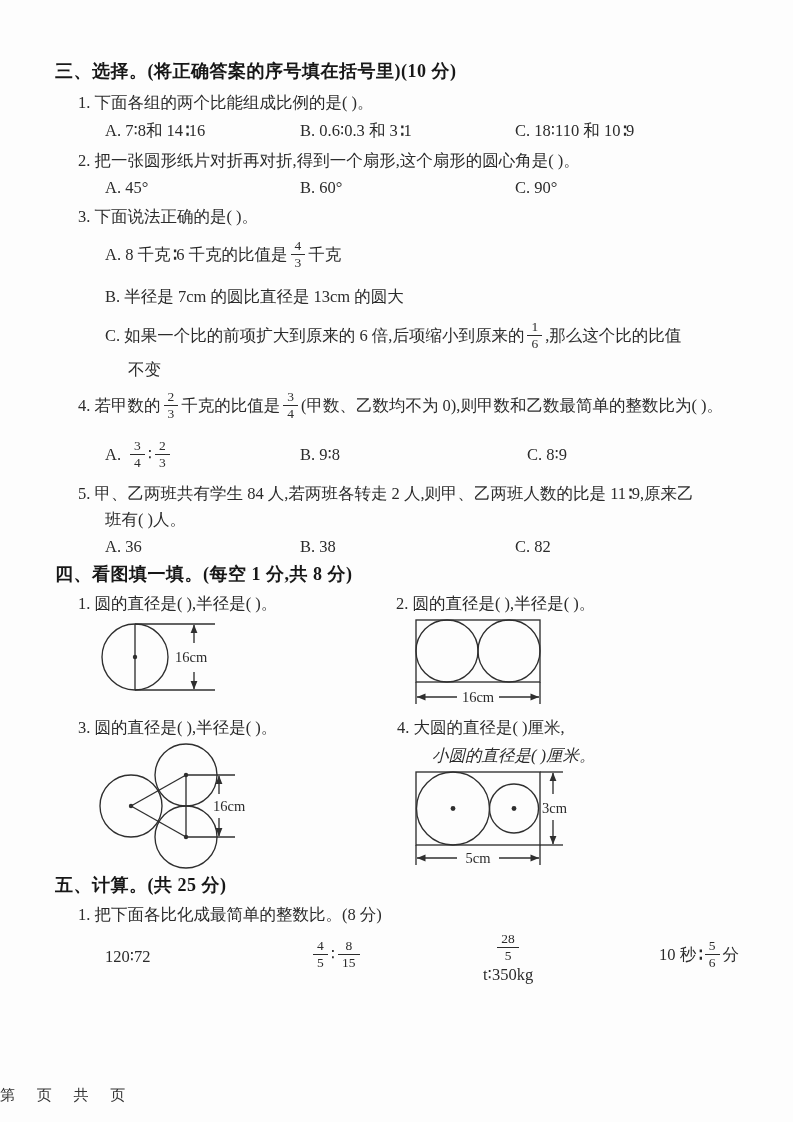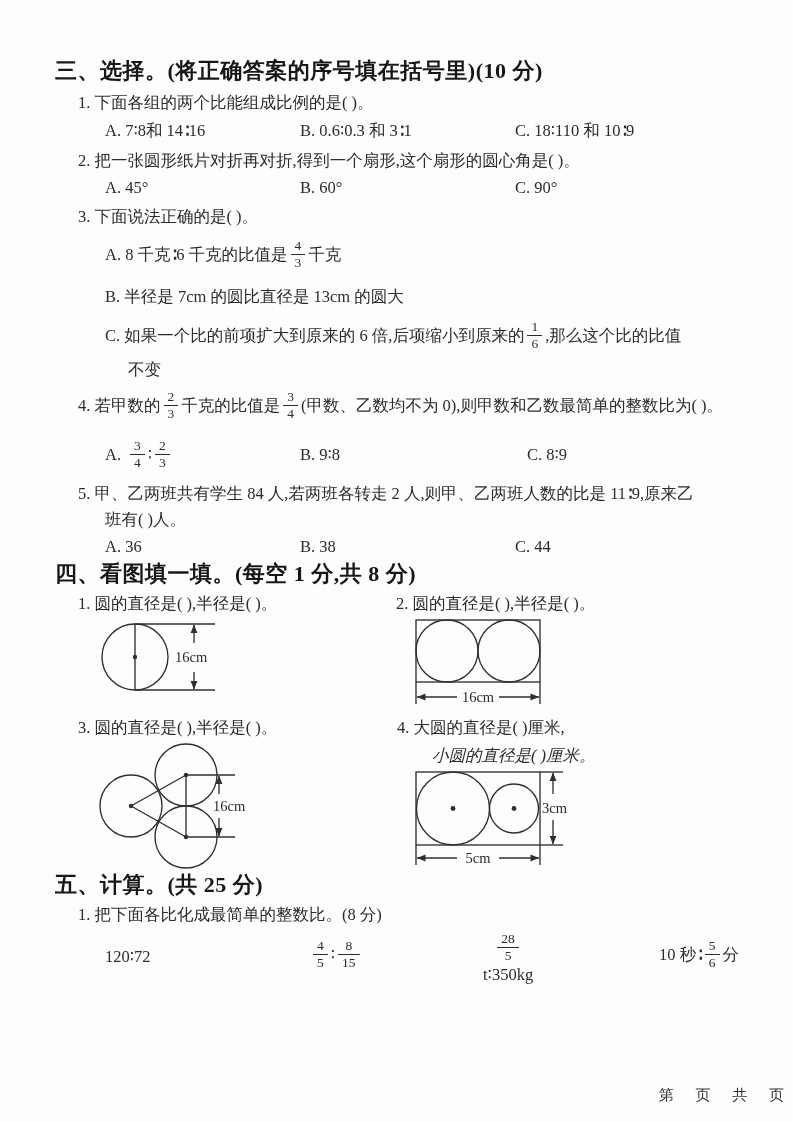--- a/index.html
+++ b/index.html
@@ -4,34 +4,34 @@
 <style>
   html,body { margin:0; padding:0; }
   body {
     width:793px; height:1122px;
     background:#ffffff;
     font-family:"Liberation Serif","DejaVu Serif",serif;
     color:#2b2b2b;
   }
   .sheet { position:relative; width:793px; height:1122px; background:#fdfdfd; overflow:hidden; }
   .t { position:absolute; white-space:nowrap; font-size:16.5px; line-height:22px; }
-  .hd { font-weight:bold; font-size:22px; color:#171717; letter-spacing:0.5px; }
+  .hd { font-weight:bold; font-size:18px; color:#171717; letter-spacing:0.5px; }
   .opts { position:absolute; left:105px; display:flex; white-space:nowrap; font-size:16.5px; }
   .opts .o1 { width:195px; } .opts .o2 { width:215px; }
   .fline { display:flex; align-items:center; height:46px; }
   .frac { display:inline-block; vertical-align:middle; text-align:center;
           font-size:13.5px; line-height:1.15; margin:0 3px; position:relative; top:-1px; }
   .frac .fn { display:block; border-bottom:1.3px solid #2b2b2b; padding:0 4px 0 4px; }
   .frac .fd { display:block; padding:0 4px; }
   .lbl { margin-right:6px; }
   svg { position:absolute; overflow:visible; }
   .stroke { stroke:#2f2f2f; stroke-width:1.35; fill:none; }
   .fill { fill:#2f2f2f; stroke:none; }
   .svgtxt { font-family:"Liberation Serif","DejaVu Serif",serif; font-size:14.5px; fill:#2b2b2b; }
-  .footer { position:absolute; left:0; right:0; text-align:right; font-size:15px; letter-spacing:9px; color:#333;padding-left:26px; }
+  .footer { position:absolute; left:0; right:0; text-align:left; font-size:15px; letter-spacing:9px; color:#333; }
 </style>
 </head>
 <body>
 
 <div class="sheet">
 
   <div class="t hd" style="left:55px; top:60px;">三、选择。(将正确答案的序号填在括号里)(10 分)</div>
 
   <div class="t" style="left:78px; top:92px;">1. 下面各组的两个比能组成比例的是(      )。</div>
   <div class="opts" style="top:120px;">
@@ -99,21 +99,21 @@
     </span>
     <span class="o2" style="align-self:center;">B. 9∶8</span>
     <span class="o3" style="align-self:center;margin-left:12px;">C. 8∶9</span>
   </div>
 
   <div class="t" style="left:78px; top:483px;">5. 甲、乙两班共有学生 84 人,若两班各转走 2 人,则甲、乙两班人数的比是 11∶9,原来乙</div>
   <div class="t" style="left:105px; top:509px;">班有(      )人。</div>
   <div class="opts" style="top:537px;">
     <span class="o1">A. 36</span>
     <span class="o2">B. 38</span>
-    <span class="o3">C. 44</span>
+    <span class="o3">C. 82</span>
   </div>
 
   <div class="t hd" style="left:55px; top:563px;">四、看图填一填。(每空 1 分,共 8 分)</div>
 
   <div class="t" style="left:78px; top:593px;">1. 圆的直径是(        ),半径是(       )。</div>
   <div class="t" style="left:396px; top:593px;">2. 圆的直径是(         ),半径是(         )。</div>
 
   <svg style="left:95px; top:615px;" width="130" height="85" viewBox="0 0 130 85">
     <g class="stroke">
       <circle cx="40" cy="42" r="33"></circle>

